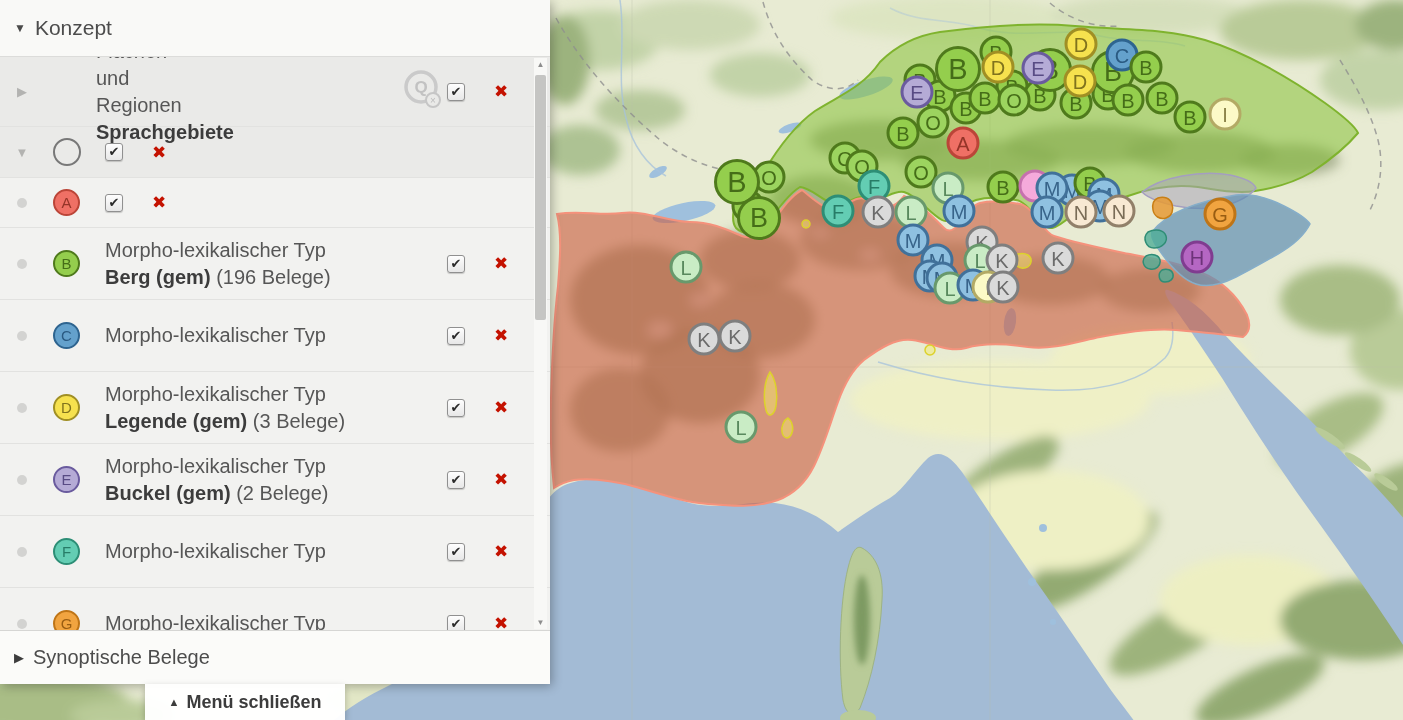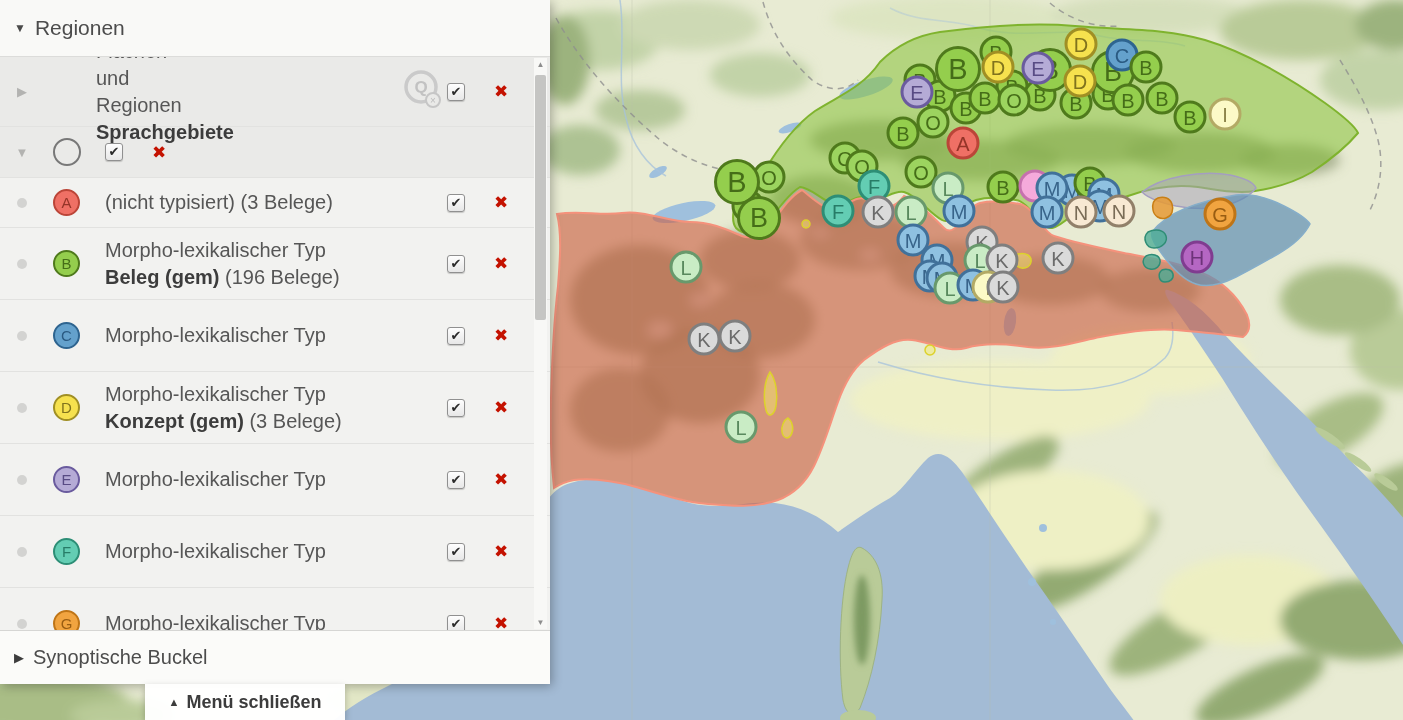--- a/index.html
+++ b/index.html
@@ -247,21 +247,21 @@
       <div class="marker" style="left: 686px; top: 267px; width: 33px; height: 33px; background: rgb(201, 236, 197); border-color: rgb(104, 153, 108); color: rgb(89, 137, 94); font-size: 20px;">L</div>
       <div class="marker" style="left: 704px; top: 339px; width: 33px; height: 33px; background: rgb(218, 218, 218); border-color: rgb(127, 127, 127); color: rgb(107, 107, 107); font-size: 20px;">K</div>
       <div class="marker" style="left: 735px; top: 336px; width: 33px; height: 33px; background: rgb(218, 218, 218); border-color: rgb(127, 127, 127); color: rgb(107, 107, 107); font-size: 20px;">K</div>
       <div class="marker" style="left: 741px; top: 427px; width: 33px; height: 33px; background: rgb(201, 236, 197); border-color: rgb(104, 153, 108); color: rgb(89, 137, 94); font-size: 20px;">L</div>
     </div>
 </div>
 
 <div class="panel">
   <div class="panel-header">
     <span class="tri">▼</span>
-    <span class="ttl">Regionen</span>
+    <span class="ttl">Konzept</span>
   </div>
   <div id="legend-list">
       <div class="lrow group" style="height: 70px;">
         <span class="col-exp">
           <span class="exp-arrow">▶</span>
         </span>
         <span class="col-icon" style="width: 0px; padding: 0px;"></span>
         <span class="col-text t1" style="padding-left: 52px;">
           <div>Flächen und Regionen</div>
           <div class="t-bold">Sprachgebiete</div>
@@ -285,34 +285,33 @@
         <span class="cb">✔</span>
         <span class="xbtn" style="color: rgb(196, 18, 0);">✖</span>
       </div>
       <div class="lrow item" style="height: 50px;">
         <span class="col-exp">
           <span class="gray-dot"></span>
         </span>
         <span class="col-icon">
           <span class="lcirc" style="background: rgb(239, 112, 101); border-color: rgb(187, 69, 56); color: rgb(149, 52, 40);">A</span>
         </span>
-        <span class="col-text t1">(nicht typisiert) (3 Belege)</span>
         <span class="cb">✔</span>
         <span class="xbtn" style="color: rgb(196, 18, 0);">✖</span>
       </div>
       <div class="lrow item" style="height: 72px;">
         <span class="col-exp">
           <span class="gray-dot"></span>
         </span>
         <span class="col-icon">
           <span class="lcirc" style="background: rgb(148, 206, 77); border-color: rgb(79, 122, 28); color: rgb(69, 109, 24);">B</span>
         </span>
         <span class="col-text t1">
           <div>Morpho-lexikalischer Typ</div>
-          <div><b>Beleg (gem)</b> (196 Belege)</div>
+          <div><b>Berg (gem)</b> (196 Belege)</div>
         </span>
         <span class="cb">✔</span>
         <span class="xbtn" style="color: rgb(196, 18, 0);">✖</span>
       </div>
       <div class="lrow item" style="height: 72px;">
         <span class="col-exp">
           <span class="gray-dot"></span>
         </span>
         <span class="col-icon">
           <span class="lcirc" style="background: rgb(100, 161, 204); border-color: rgb(46, 100, 143); color: rgb(42, 90, 130);">C</span>
@@ -325,34 +324,35 @@
       </div>
       <div class="lrow item" style="height: 72px;">
         <span class="col-exp">
           <span class="gray-dot"></span>
         </span>
         <span class="col-icon">
           <span class="lcirc" style="background: rgb(246, 225, 78); border-color: rgb(160, 143, 36); color: rgb(128, 115, 29);">D</span>
         </span>
         <span class="col-text t1">
           <div>Morpho-lexikalischer Typ</div>
-          <div><b>Konzept (gem)</b> (3 Belege)</div>
+          <div><b>Legende (gem)</b> (3 Belege)</div>
         </span>
         <span class="cb">✔</span>
         <span class="xbtn" style="color: rgb(196, 18, 0);">✖</span>
       </div>
       <div class="lrow item" style="height: 72px;">
         <span class="col-exp">
           <span class="gray-dot"></span>
         </span>
         <span class="col-icon">
           <span class="lcirc" style="background: rgb(181, 171, 214); border-color: rgb(106, 91, 158); color: rgb(88, 75, 132);">E</span>
         </span>
         <span class="col-text t1">
           <div>Morpho-lexikalischer Typ</div>
+          <div><b>Buckel (gem)</b> (2 Belege)</div>
         </span>
         <span class="cb">✔</span>
         <span class="xbtn" style="color: rgb(196, 18, 0);">✖</span>
       </div>
       <div class="lrow item" style="height: 72px;">
         <span class="col-exp">
           <span class="gray-dot"></span>
         </span>
         <span class="col-icon">
           <span class="lcirc" style="background: rgb(99, 205, 179); border-color: rgb(45, 142, 118); color: rgb(39, 124, 103);">F</span>
@@ -375,20 +375,20 @@
         <span class="xbtn" style="color: rgb(196, 18, 0);">✖</span>
       </div>
     </div>
   <div class="vscroll">
     <div class="vs-up">▲</div>
     <div class="vs-thumb"></div>
     <div class="vs-dn">▼</div>
   </div>
   <div class="panel-footer">
     <span class="tri">▶</span>
-    <span class="lbl">Synoptische Buckel</span>
+    <span class="lbl">Synoptische Belege</span>
   </div>
 </div>
 
 <button class="menu-close">
   <span class="tri">▲</span>
   <span class="lbl">Menü schließen</span>
 </button>
 
 </body></html>

